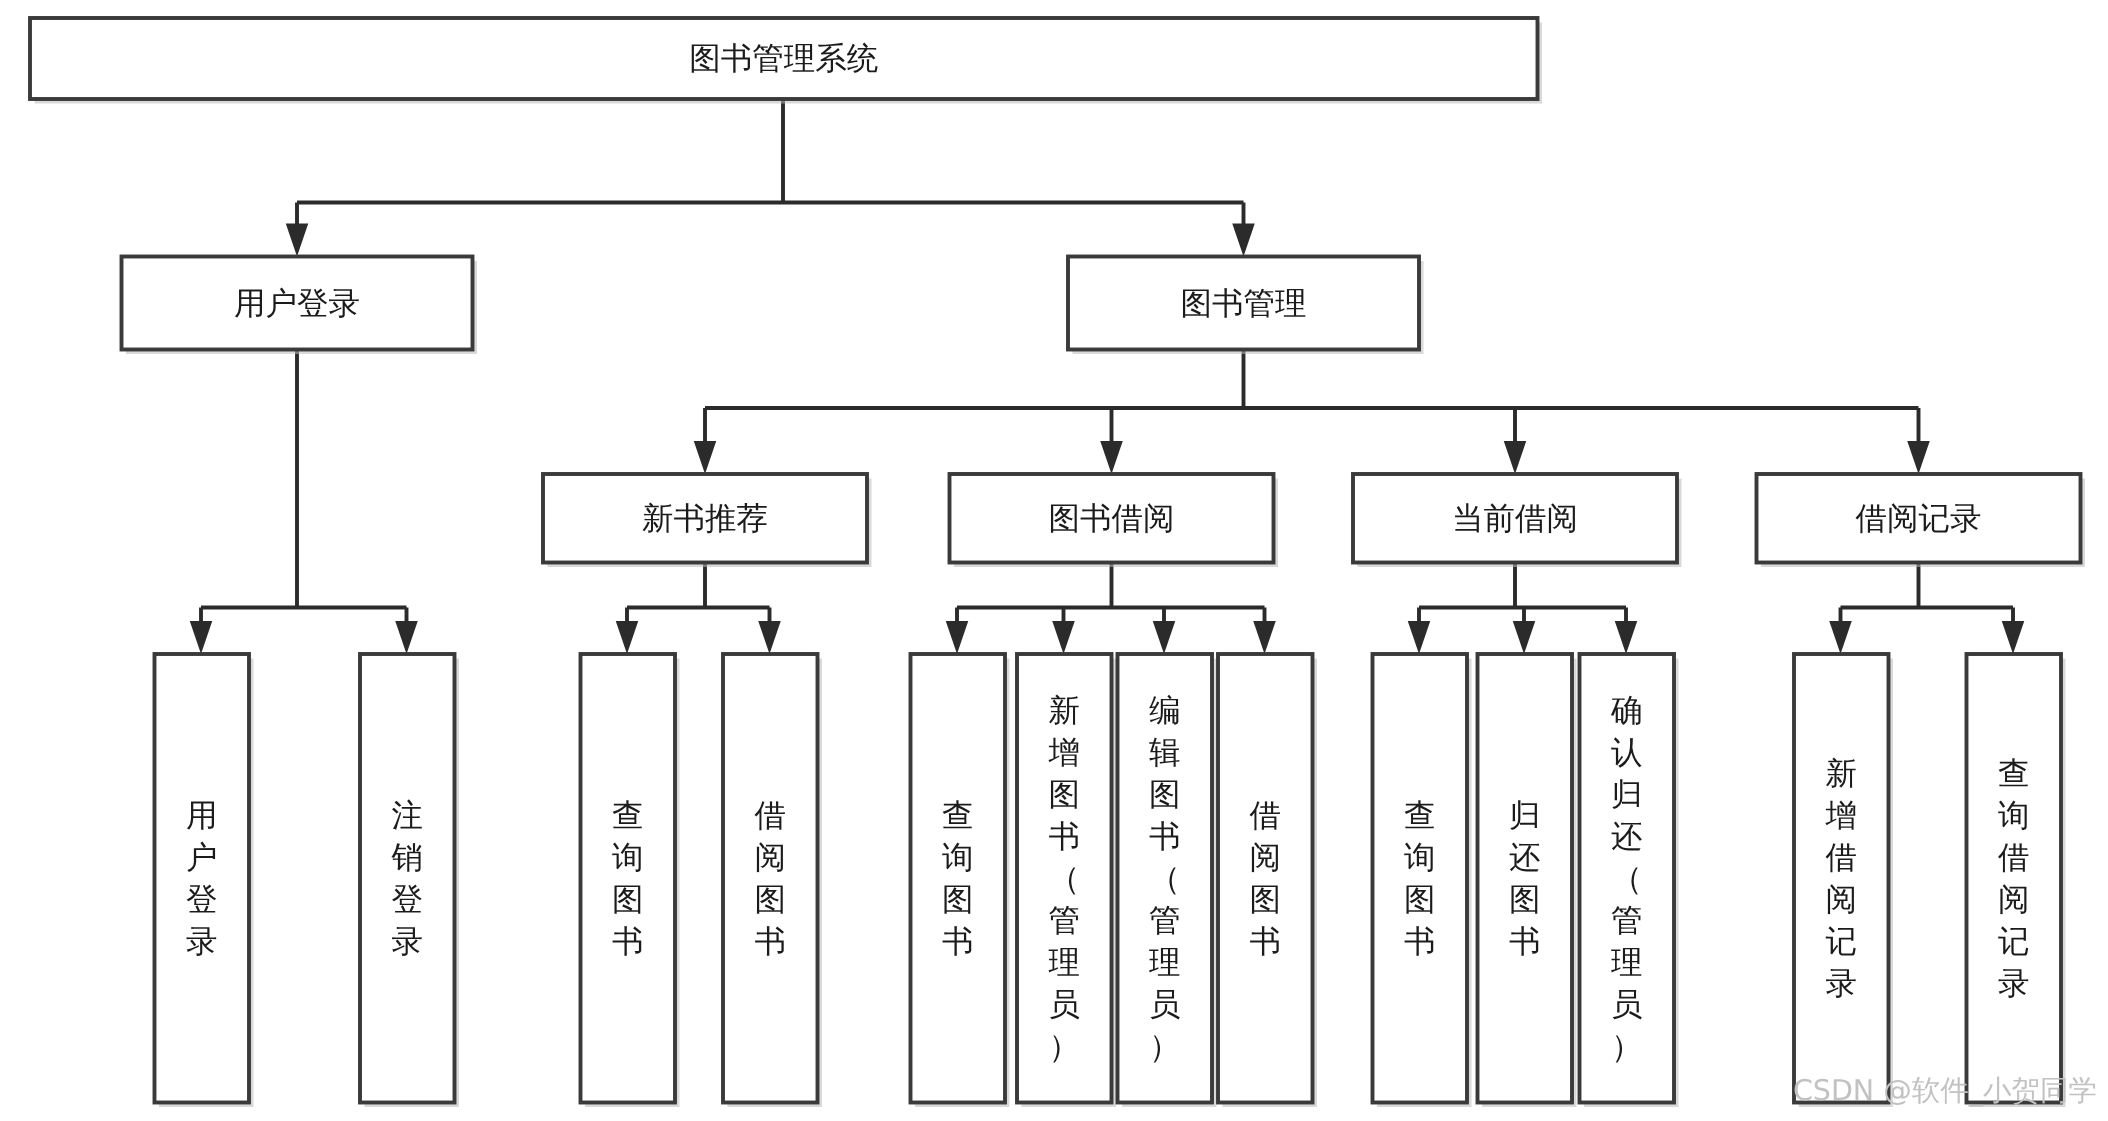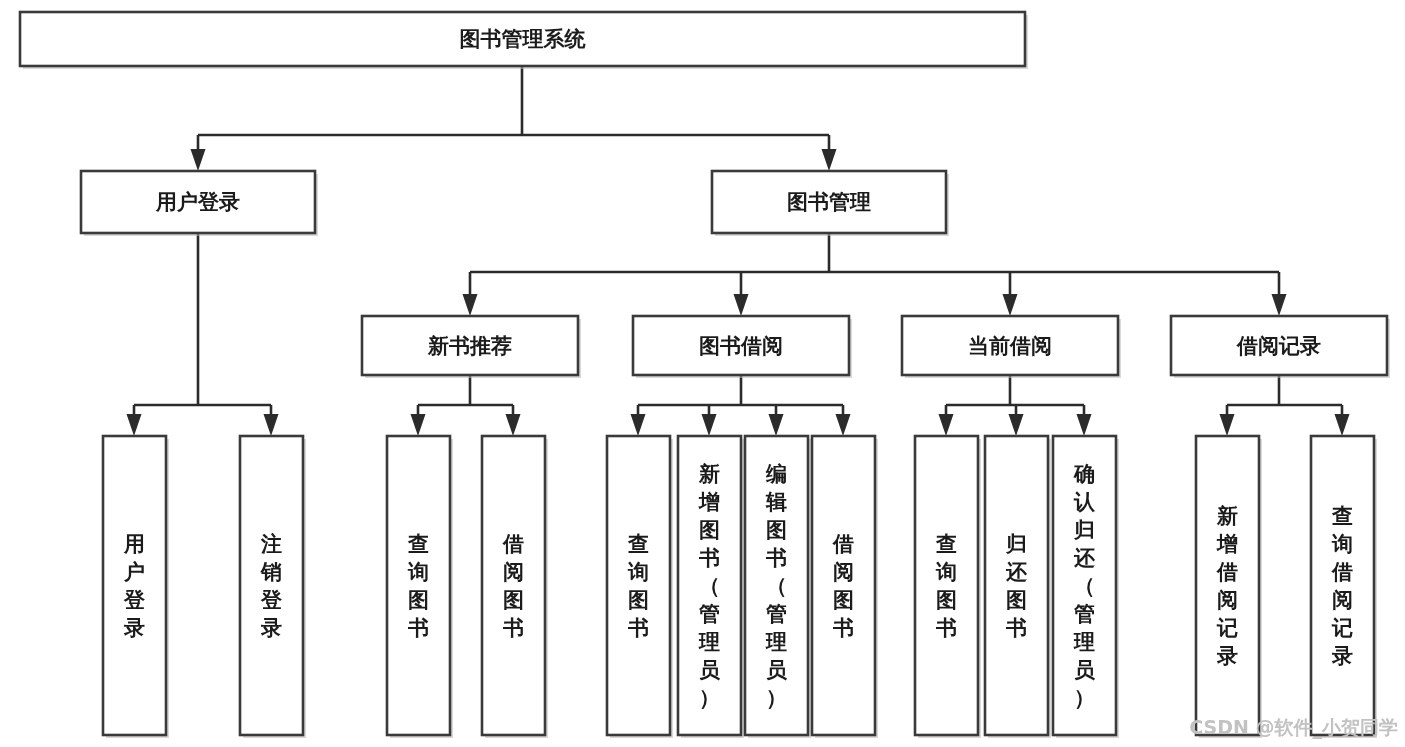--- a/index.html
+++ b/index.html
@@ -10,21 +10,20 @@
   }
   body {
     font-family: "DejaVu Sans", "Liberation Sans", sans-serif;
   }
   #diagram-root {
     position: relative;
     width: 1405px;
     height: 747px;
     background: #ffffff;
     overflow: hidden;
-    font-weight: bold;
   }
   svg.diagram-canvas {
     position: absolute;
     left: 0;
     top: 0;
     width: 1405px;
     height: 747px;
     display: block;
   }
   .node-box {

